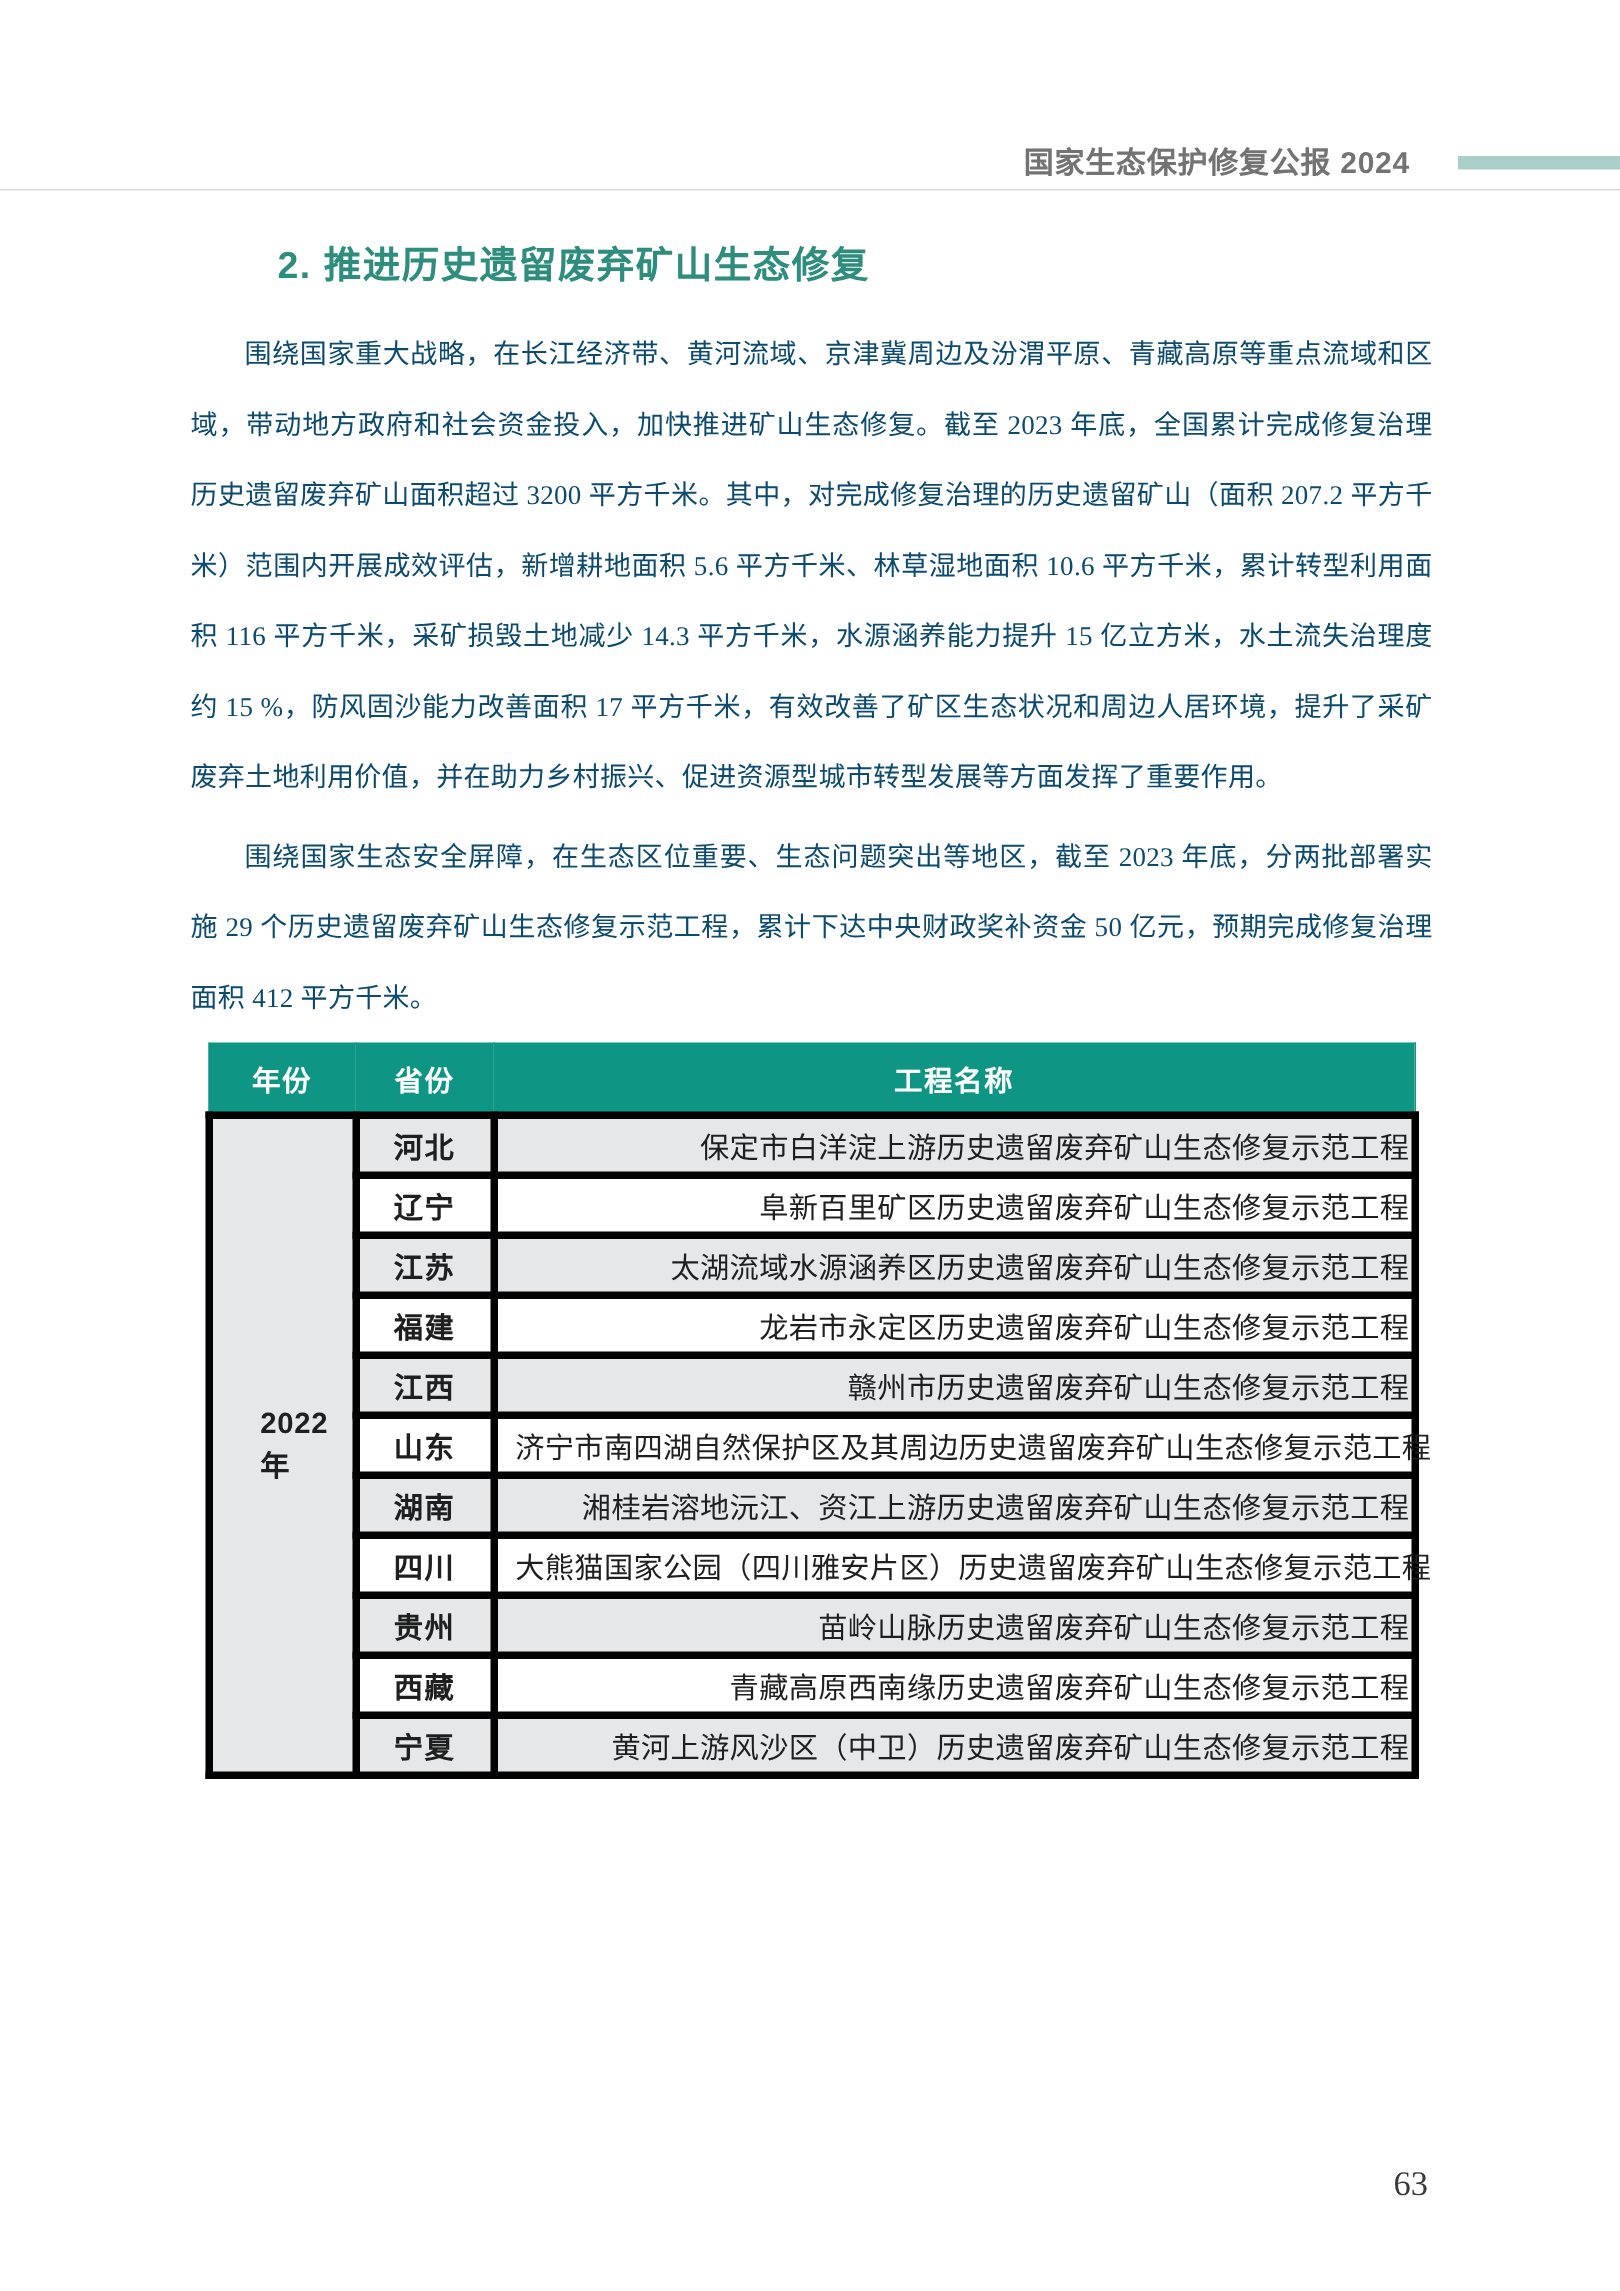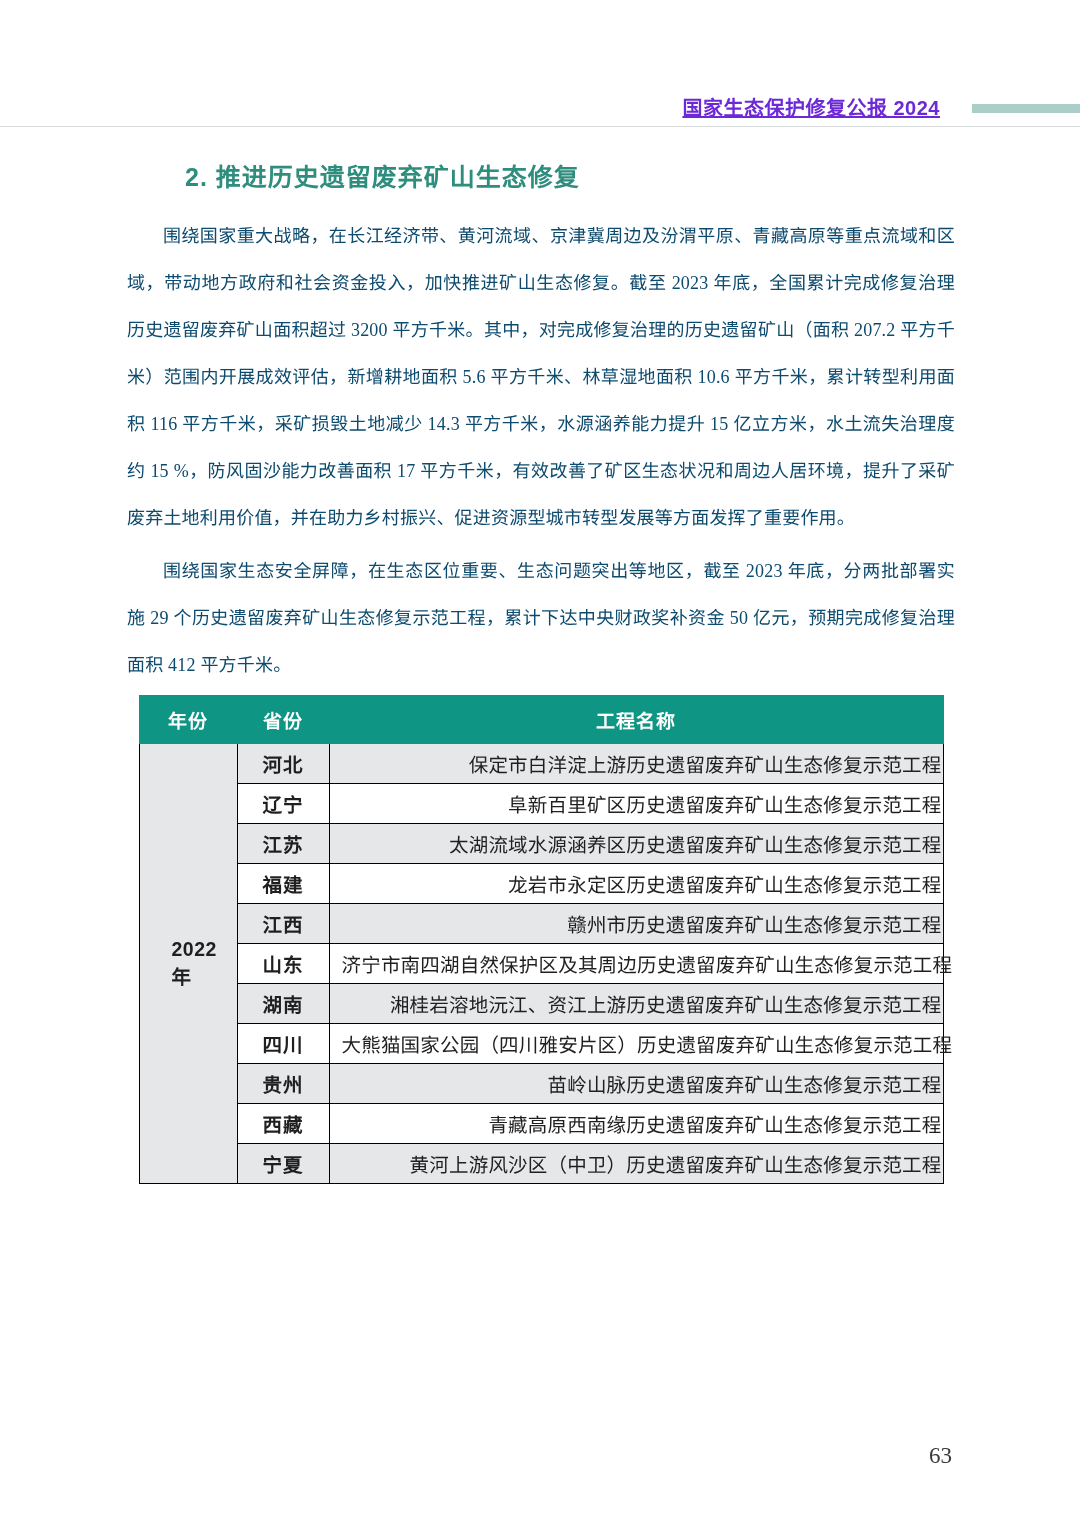--- a/index.html
+++ b/index.html
@@ -112,21 +112,21 @@
     font-weight: bold;
     font-size: 19px;
     letter-spacing: 1px;
     height: 48px;
     border: 1px solid #0f9583;
     text-align: center;
     vertical-align: middle;
   }
 
   table.listing td {
-    border: 1px solid #000000;
+    border: 5px solid #000000;
     height: 40px;
     vertical-align: middle;
     color: #1f1f1f;
   }
   table.listing td.year {
     text-align: left;
     font-family: "Liberation Sans", "DejaVu Sans", sans-serif;
     font-weight: bold;
     font-size: 19.5px;
     background: #e6e7e9;
@@ -160,21 +160,21 @@
     bottom: 58px;
     font-family: "Liberation Serif", "DejaVu Serif", serif;
     font-size: 23px;
     color: #3a3a3a;
   }
 </style>
 </head>
 <body>
 
 <div class="page-header">
-  <div class="hdr-title" style="color: #6d28d9; text-decoration: underline;">国家生态保护修复公报 2024</div>
+  <div class="hdr-title" style="color: #737373;">国家生态保护修复公报 2024</div>
   <div class="hdr-bar" style="background: rgb(169, 207, 200);"></div>
   <div class="hdr-rule"></div>
 </div>
 
 <div class="content">
 
   <h2 class="section-heading" style="color: rgb(46, 141, 125);">2. 推进历史遗留废弃矿山生态修复</h2>
 
   <p class="body-text">围绕国家重大战略，在长江经济带、黄河流域、京津冀周边及汾渭平原、青藏高原等重点流域和区域，带动地方政府和社会资金投入，加快推进矿山生态修复。截至 2023 年底，全国累计完成修复治理历史遗留废弃矿山面积超过 3200 平方千米。其中，对完成修复治理的历史遗留矿山（面积 207.2 平方千米）范围内开展成效评估，新增耕地面积 5.6 平方千米、林草湿地面积 10.6 平方千米，累计转型利用面积 116 平方千米，采矿损毁土地减少 14.3 平方千米，水源涵养能力提升 15 亿立方米，水土流失治理度约 15 %，防风固沙能力改善面积 17 平方千米，有效改善了矿区生态状况和周边人居环境，提升了采矿废弃土地利用价值，并在助力乡村振兴、促进资源型城市转型发展等方面发挥了重要作用。</p>
   <p class="body-text">围绕国家生态安全屏障，在生态区位重要、生态问题突出等地区，截至 2023 年底，分两批部署实施 29 个历史遗留废弃矿山生态修复示范工程，累计下达中央财政奖补资金 50 亿元，预期完成修复治理面积 412 平方千米。</p>

